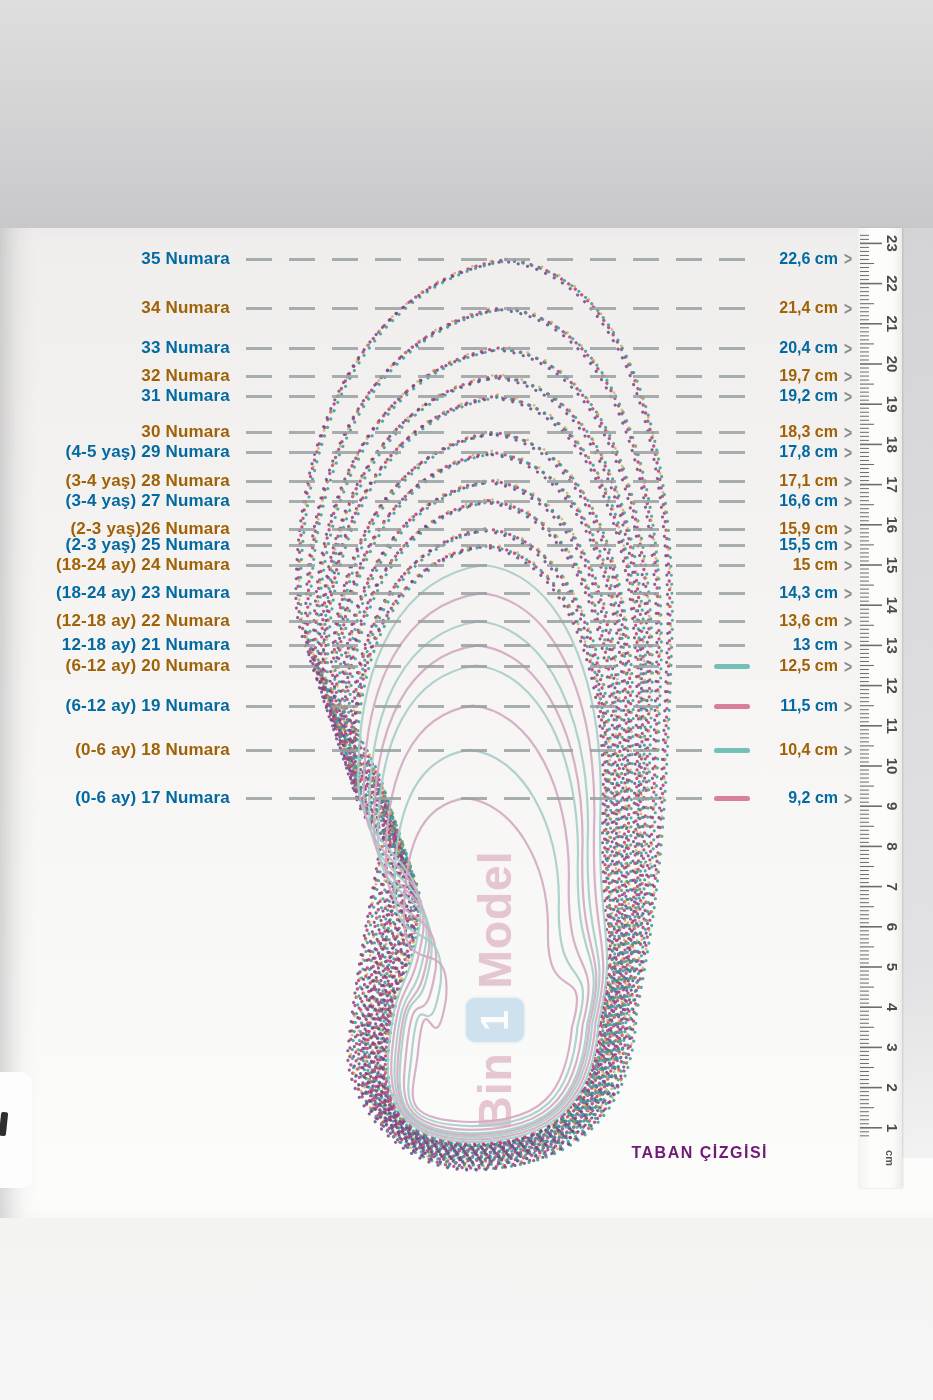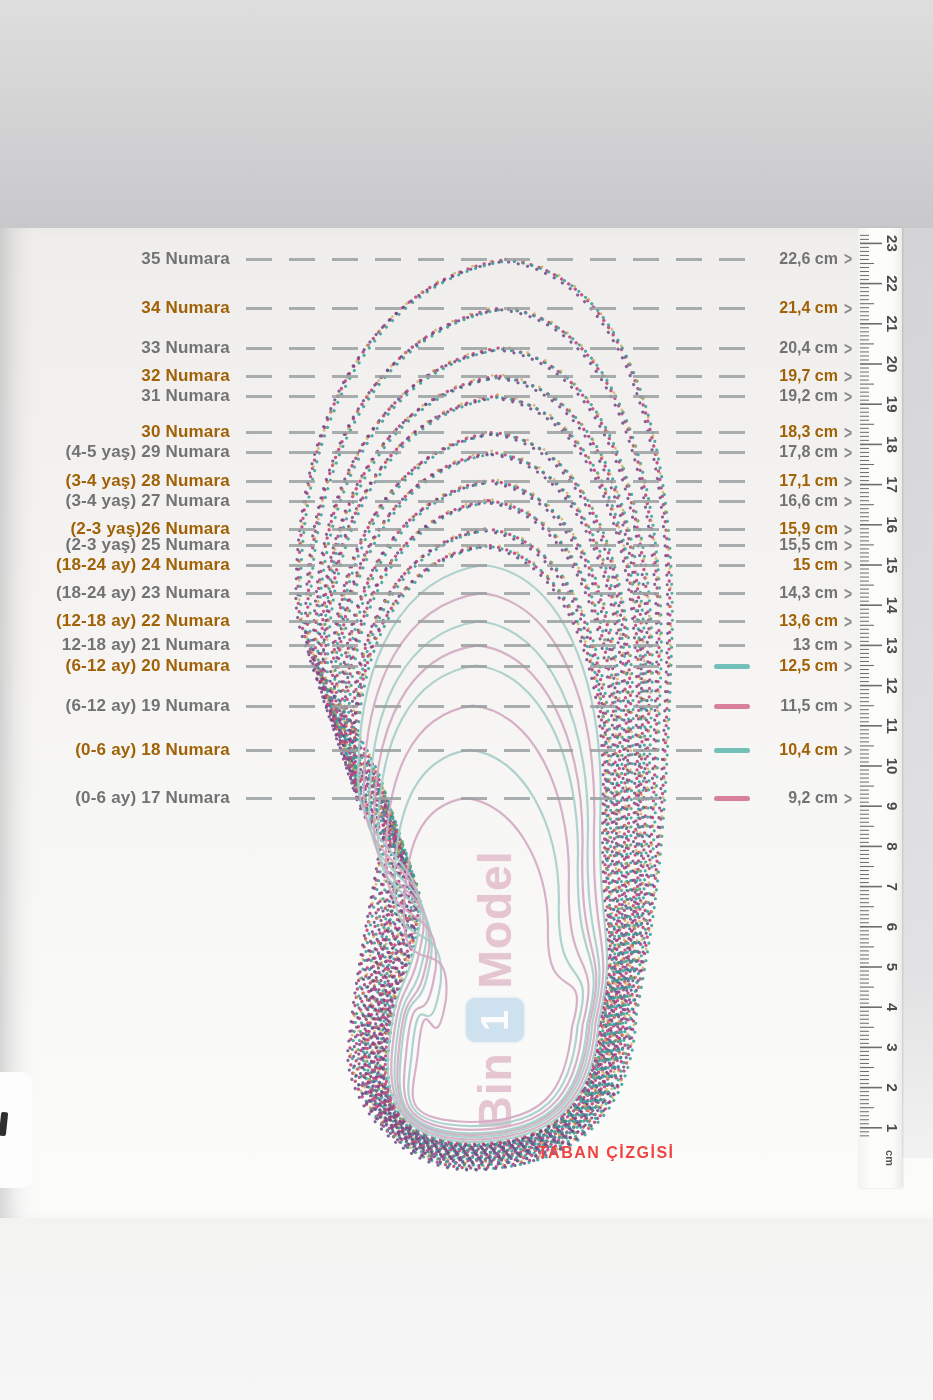--- a/index.html
+++ b/index.html
@@ -22,33 +22,33 @@
              font-weight:700;font-size:17px;line-height:22px;letter-spacing:.2px;
              white-space:nowrap;}
   .dash{position:absolute;left:246px;width:510px;top:10px;height:3px;
         background:repeating-linear-gradient(90deg,#9aa0a1 0 26px,transparent 26px 43px);
         opacity:.85;}
   .legend-dash{position:absolute;left:714px;width:36px;top:9px;height:5px;border-radius:3px;}
   .cm-label{position:absolute;left:754px;width:84px;text-align:right;
             font-weight:700;font-size:16px;line-height:22px;white-space:nowrap;}
   .arrow{position:absolute;left:844px;width:16px;text-align:left;color:#8b8b8b;
          font-weight:700;font-size:14px;line-height:22px;transform:scaleY(1.3);}
-  .pink{color:#737373;} .teal{color:#a16207;}
+  .pink{color:#0369a1;} .teal{color:#a16207;}
   .bg-pink{background:#d8809a;} .bg-teal{background:#72c0b8;}
   svg.art{position:absolute;left:0;top:0;}
   .logo{position:absolute;left:330px;top:955px;width:330px;height:70px;
         transform:rotate(-90deg);display:flex;align-items:center;justify-content:center;
         gap:10px;opacity:.8;pointer-events:none;}
   .logo .txt{font-weight:700;font-size:46px;letter-spacing:1px;color:#e0b9c9;
         text-shadow:0 0 1px rgba(214,120,140,.35);}
   .logo .badge{width:44px;height:58px;background:#c3dcec;border-radius:9px;
         display:flex;align-items:center;justify-content:center;
         color:#fdfdfd;font-weight:700;font-size:38px;box-shadow:0 0 3px rgba(120,160,190,.4);}
-  .footer-label{position:absolute;left:538px;top:1144px;width:230px;text-align:left;
-        font-weight:700;font-size:16px;letter-spacing:1.5px;color:#ef4444;}
+  .footer-label{position:absolute;left:538px;top:1144px;width:230px;text-align:right;
+        font-weight:700;font-size:16px;letter-spacing:1.5px;color:#701a75;}
   .torn-tag{position:absolute;left:-10px;top:1072px;width:42px;height:116px;
         background:#fdfdfd;border-radius:10px;}
   .tag-mark{position:absolute;left:0px;top:1112px;width:7px;height:24px;
         background:#2e2e2e;border-radius:2px;transform:rotate(6deg);}
 </style>
 </head>
 <body>
 
 <div class="stage">
   <div class="top-band"></div>

